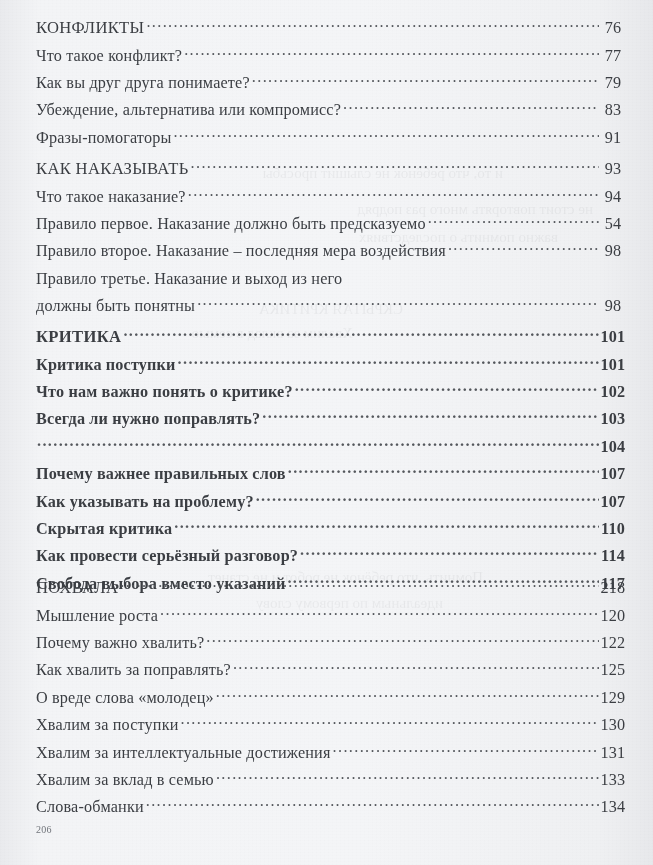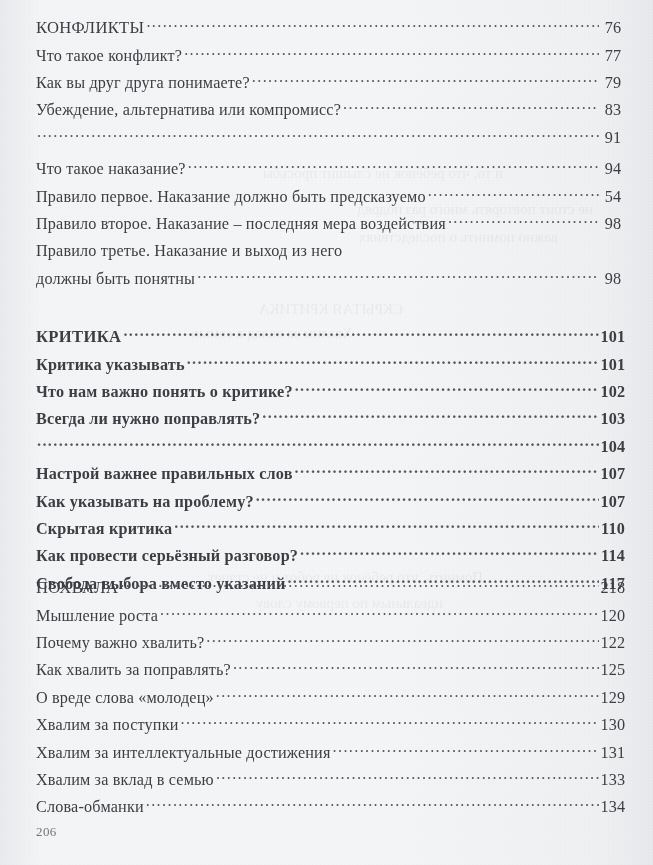--- a/index.html
+++ b/index.html
@@ -105,21 +105,21 @@
     font-size: 16.2px;
   }
   
   .row.cont-first .leader::before { content: ""; }
   .row.cont-first .page { visibility: hidden; }
 
   .folio {
     position: absolute;
     left: 36px;
     top: 824px;
-    font-size: 13px;
+    font-size: 10px;
     color: #70747a;
     letter-spacing: 0.03em;
   }
 </style>
 </head>
 <body>
 
 <div class="paper"></div>
 <div class="paper-grain"></div>
 
@@ -149,25 +149,31 @@
         <span class="title">Как вы друг друга понимаете?</span>
         <span class="leader"></span>
         <span class="page">79</span>
       </div>
       <div class="row">
         <span class="title">Убеждение, альтернатива или компромисс?</span>
         <span class="leader"></span>
         <span class="page">83</span>
       </div>
       <div class="row">
+        <span class="title">Фразы-помогаторы</span>
         <span class="leader"></span>
         <span class="page">91</span>
       </div>
     </div>
     <div class="group" style="top: 158px;">
+      <div class="row section">
+        <span class="title">КАК НАКАЗЫВАТЬ</span>
+        <span class="leader"></span>
+        <span class="page">93</span>
+      </div>
       <div class="row">
         <span class="title">Что такое наказание?</span>
         <span class="leader"></span>
         <span class="page">94</span>
       </div>
       <div class="row">
         <span class="title">Правило первое. Наказание должно быть предсказуемо</span>
         <span class="leader"></span>
         <span class="page">54</span>
       </div>
@@ -187,40 +193,40 @@
         <span class="page">98</span>
       </div>
     </div>
     <div class="group" style="top: 326px; font-weight: bold;">
       <div class="row section">
         <span class="title">КРИТИКА</span>
         <span class="leader"></span>
         <span class="page">101</span>
       </div>
       <div class="row">
-        <span class="title">Критика указывать</span>
+        <span class="title">Критика поступки</span>
         <span class="leader"></span>
         <span class="page">101</span>
       </div>
       <div class="row">
         <span class="title">Что нам важно понять о критике?</span>
         <span class="leader"></span>
         <span class="page">102</span>
       </div>
       <div class="row">
         <span class="title">Всегда ли нужно поправлять?</span>
         <span class="leader"></span>
         <span class="page">103</span>
       </div>
       <div class="row">
         <span class="leader"></span>
         <span class="page">104</span>
       </div>
       <div class="row">
-        <span class="title">Настрой важнее правильных слов</span>
+        <span class="title">Почему важнее правильных слов</span>
         <span class="leader"></span>
         <span class="page">107</span>
       </div>
       <div class="row">
         <span class="title">Как указывать на проблему?</span>
         <span class="leader"></span>
         <span class="page">107</span>
       </div>
       <div class="row">
         <span class="title">Скрытая критика</span>

